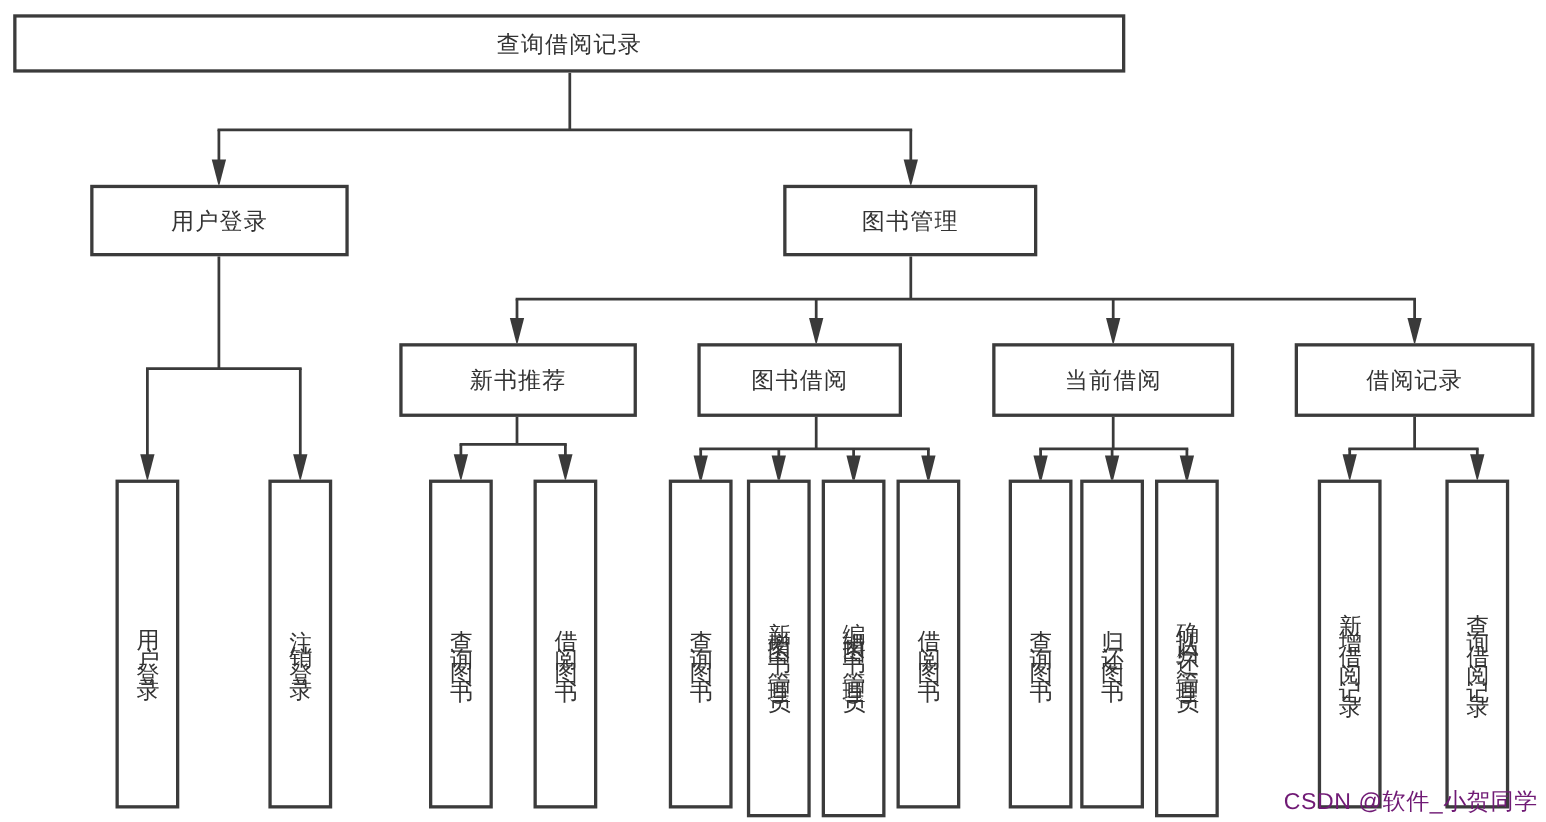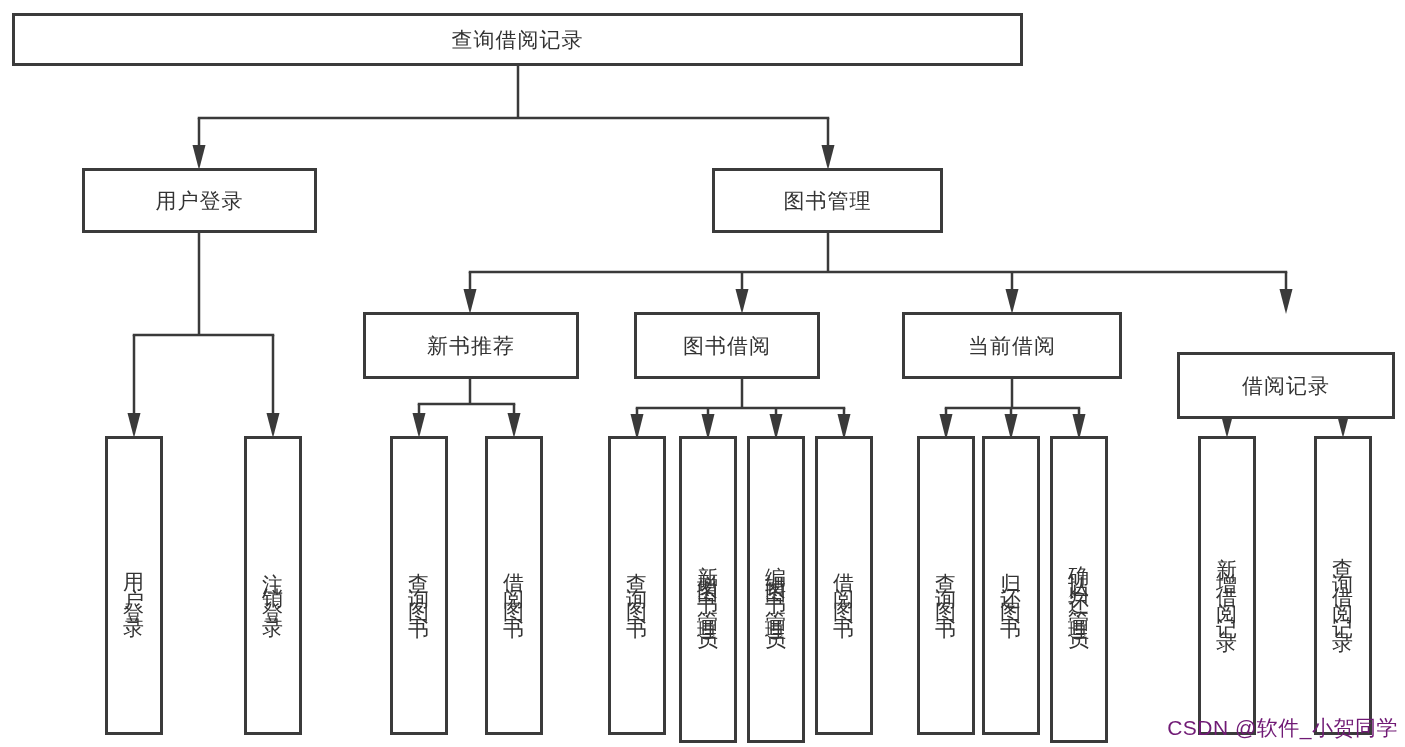--- a/index.html
+++ b/index.html
@@ -35,21 +35,21 @@
     font-size: 21px; color: #701a75; letter-spacing: 0.5px;
     white-space: nowrap;
   }
   
   #node-root            { left: 12px;   top: 13px;  width: 1011px; height: 53px; }
   #node-user-login      { left: 82px;   top: 168px; width: 235px;  height: 65px; }
   #node-book-management { left: 712px;  top: 168px; width: 231px;  height: 65px; }
   #node-new-book-recommendation { left: 363px;  top: 312px; width: 216px; height: 67px; }
   #node-book-borrowing          { left: 634px;  top: 312px; width: 186px; height: 67px; }
   #node-current-borrowing       { left: 902px;  top: 312px; width: 220px; height: 67px; }
-  #node-borrowing-records       { left: 1177px; top: 312px; width: 218px; height: 67px; margin-top: 40px; }
+  #node-borrowing-records       { left: 1177px; top: 312px; width: 218px; height: 67px; }
   
   #leaf-user-login        { left: 105px; }
   #leaf-logout            { left: 244px; }
   #leaf-query-books-rec   { left: 390px; }
   #leaf-borrow-books-rec  { left: 485px; }
   #leaf-query-books-bor   { left: 608px; }
   #leaf-add-books-admin   { left: 679px; }
   #leaf-edit-books-admin  { left: 747px; }
   #leaf-borrow-books-bor  { left: 815px; }
   #leaf-query-books-cur   { left: 917px; }

